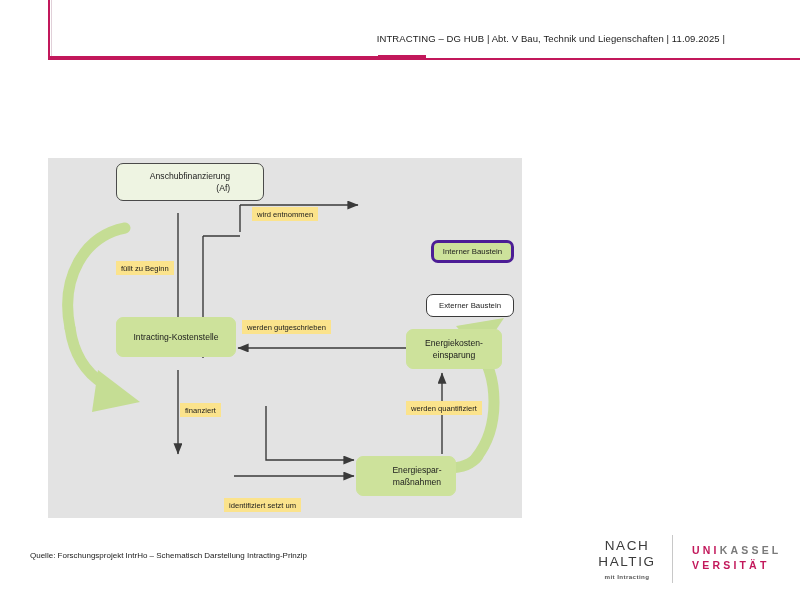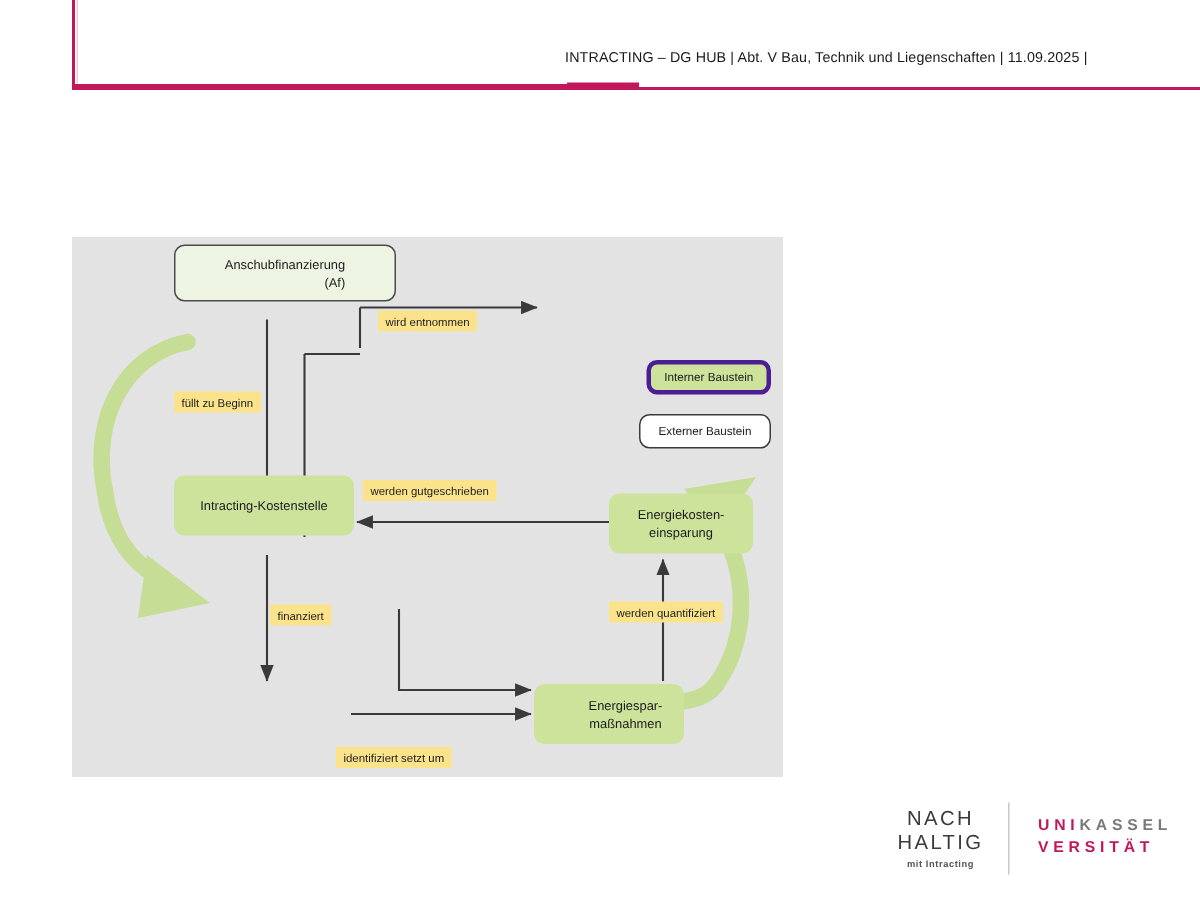--- a/index.html
+++ b/index.html
@@ -213,26 +213,27 @@
     <div class="elabel" style="left:132px;top:245px;">finanziert</div>
 
     <div class="elabel" style="left:358px;top:243px;">werden quantifiziert</div>
 
     <div class="elabel" style="left:176px;top:340px;">identifiziert setzt um</div>
 
     <div class="legend-item legend-internal" style="left:383px;top:82px;width:83px;height:23px;">
       <span>Interner Baustein</span>
     </div>
 
-    <div class="legend-item legend-external" style="left:378px;top:118px;width:88px;height:23px;">
+    <div class="legend-item legend-external" style="left:378px;top:136px;width:88px;height:23px;">
       <span>Externer Baustein</span>
     </div>
 
   </div>
 
+  <div class="source">Quelle: Forschungsprojekt IntrHo – Schematisch Darstellung Intracting-Prinzip</div>
 
   <div class="logo-sep"></div>
 
   <div class="logo-nach">
     <span class="l1">NACH</span>
     <span class="l2">HALTIG</span>
     <span class="l3">mit Intracting</span>
   </div>
 
   <div class="logo-uni">

